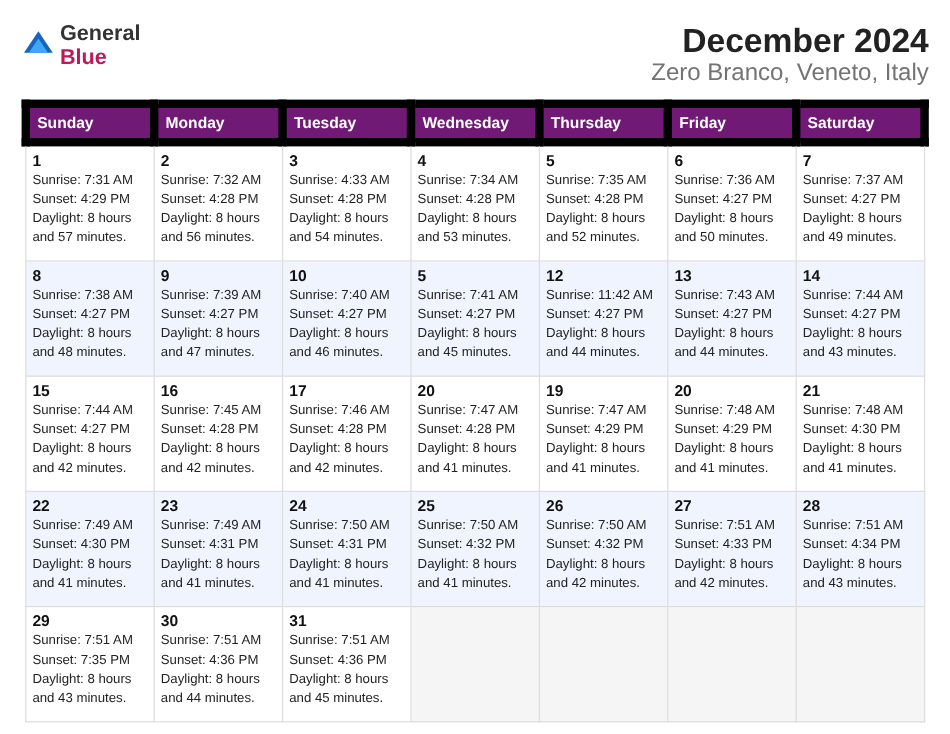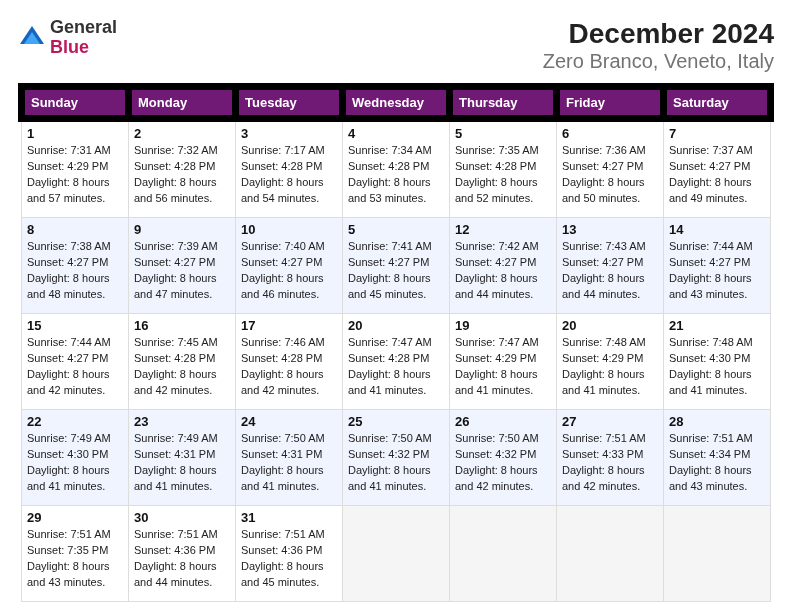--- a/index.html
+++ b/index.html
@@ -146,21 +146,21 @@
         <span class="day-num">2</span>
         <div class="day-info">
           <span>Sunrise: 7:32 AM</span><br>
           <span>Sunset: 4:28 PM</span><br>
           <span>Daylight: 8 hours and 56 minutes.</span>
         </div>
           </td>
           <td>
         <span class="day-num">3</span>
         <div class="day-info">
-          <span>Sunrise: 7:17 AM</span><br>
+          <span>Sunrise: 4:33 AM</span><br>
           <span>Sunset: 4:28 PM</span><br>
           <span>Daylight: 8 hours and 54 minutes.</span>
         </div>
           </td>
           <td>
         <span class="day-num">4</span>
         <div class="day-info">
           <span>Sunrise: 7:34 AM</span><br>
           <span>Sunset: 4:28 PM</span><br>
           <span>Daylight: 8 hours and 53 minutes.</span>
@@ -220,21 +220,21 @@
         <span class="day-num">5</span>
         <div class="day-info">
           <span>Sunrise: 7:41 AM</span><br>
           <span>Sunset: 4:27 PM</span><br>
           <span>Daylight: 8 hours and 45 minutes.</span>
         </div>
           </td>
           <td>
         <span class="day-num">12</span>
         <div class="day-info">
-          <span>Sunrise: 7:42 AM</span><br>
+          <span>Sunrise: 11:42 AM</span><br>
           <span>Sunset: 4:27 PM</span><br>
           <span>Daylight: 8 hours and 44 minutes.</span>
         </div>
           </td>
           <td>
         <span class="day-num">13</span>
         <div class="day-info">
           <span>Sunrise: 7:43 AM</span><br>
           <span>Sunset: 4:27 PM</span><br>
           <span>Daylight: 8 hours and 44 minutes.</span>

